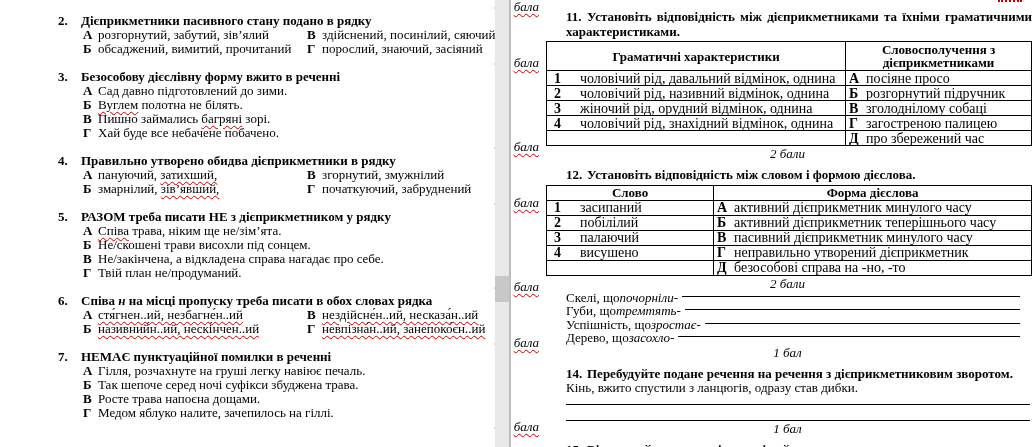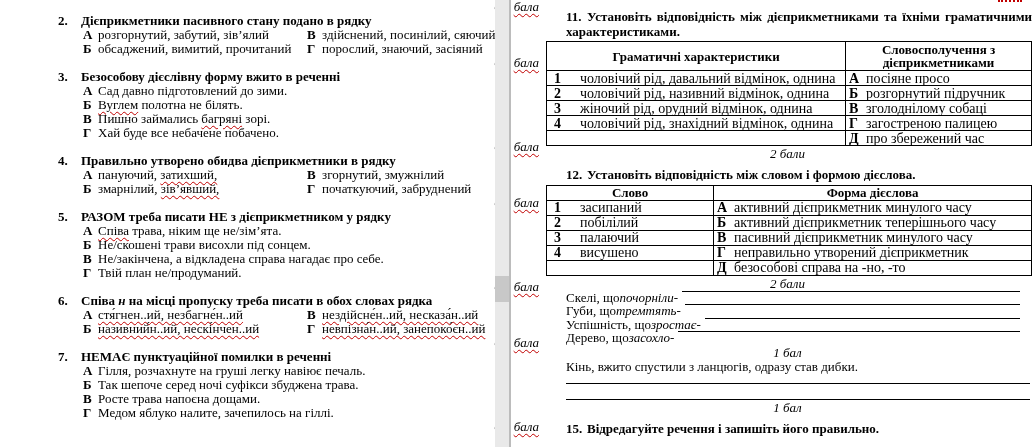--- a/index.html
+++ b/index.html
@@ -36,21 +36,21 @@
   .rnum{display:inline-block;width:21px;}
   .t{width:100%;border-collapse:collapse;table-layout:fixed;margin-top:2px;}
   .t td{border:1px solid #000;padding:0 3px;height:14px;line-height:13px;font-size:14px;vertical-align:middle;overflow:hidden;white-space:nowrap;}
   .t .th{text-align:center;font-weight:bold;font-size:13px;white-space:normal;line-height:13px;}
   .t11 .c1{width:62%;} .t11 .c2{width:38%;}
   .t11 .th{height:28px;}
   .t12 .c1{width:34%;} .t12 .c2{width:66%;}
   .tnum{display:inline-block;width:26px;padding-left:4px;font-weight:bold;}
   .tlet{display:inline-block;width:17px;font-weight:bold;}
   .score2{text-align:center;font-style:italic;line-height:13px;margin:1px 3px 1px 0;}
-  .fill-row{display:flex;align-items:flex-start;padding-left:20px;line-height:13.5px;}
+  .fill-row{display:flex;align-items:center;padding-left:20px;line-height:13.5px;}
   .fill{flex:1;border-bottom:1px solid #000;margin:0 12px 2px 4px;}
   .sentence{padding-left:20px;line-height:14px;}
   .blank-line{border-bottom:1px solid #000;margin:15px 2px 0 20px;height:0;}
   .blank-line.first{margin-top:9px;}
   .red-frag{position:absolute;left:998px;top:0;width:24px;height:3px;border-top:2px dotted #c00000;}
 </style>
 </head>
 <body>
 
 <div class="left-col">
@@ -215,20 +215,21 @@
     <div class="fill-row">
         <span>Дерево, що </span>
         <i>засохло</i>
         <span> - </span>
         <span class="fill"></span>
       </div>
     <div class="score2"><span>1 бал</span></div>
   </div>
 
   <div>
+    <div class="rt"><span class="rnum">14.</span><span>Перебудуйте подане речення на речення з дієприкметниковим зворотом.</span></div>
     <div class="sentence">Кінь, вжито спустили з ланцюгів, одразу став дибки.</div>
     <div class="blank-line first"></div>
     <div class="blank-line"></div>
     <div class="score2"><span>1 бал</span></div>
   </div>
 
   <div>
     <div class="rt"><span class="rnum">15.</span><span>Відредагуйте речення і запишіть його правильно.</span></div>
   </div>
 

